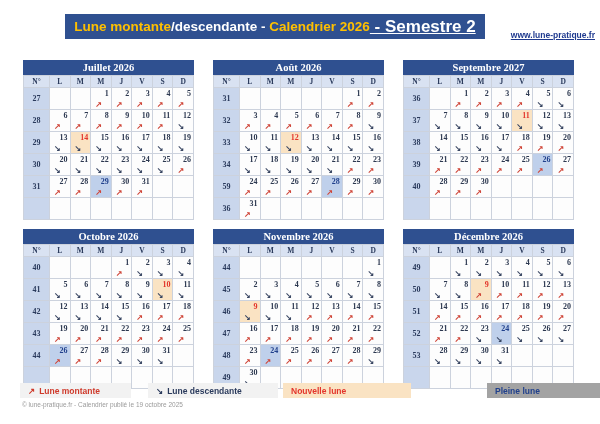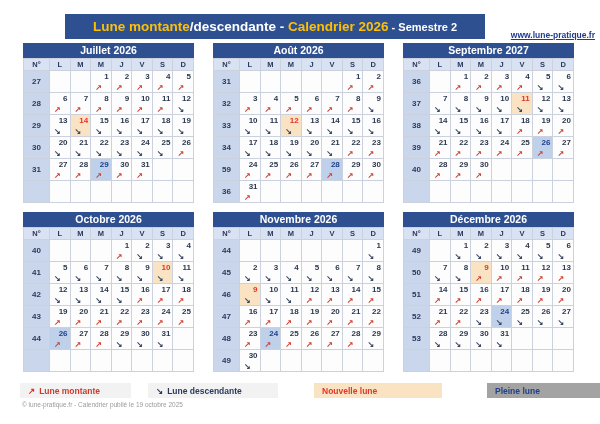--- a/index.html
+++ b/index.html
@@ -3,27 +3,27 @@
 <meta charset="utf-8">
 <style>
   html,body { margin:0; padding:0; background:#fff; font-family:"Liberation Sans", sans-serif; }
   .page { position:relative; width:600px; height:424px; background:#ffffff; overflow:hidden; }
 
   .banner { position:absolute; left:65px; top:14px; width:420px; height:25px;
     background:#2f5090; color:#ffffff; display:flex; align-items:center; justify-content:center;
     font-weight:bold; font-size:13.5px; white-space:pre; }
   .t-yellow { color:#ffc000; }
   .t-white { color:#ffffff;text-align:center; }
-  .t-small { font-size:11px; }
+  .t-small { font-size:17px;text-decoration:underline; }
 
   .site-link { position:absolute; right:5px; top:23px; color:#1f3a8f; font-weight:bold;
     font-size:8.5px; text-decoration:underline; cursor:pointer;margin-top:7px; }
 
-  .months { position:absolute; left:23px; top:43px; width:551px;
-    display:grid; grid-template-columns:171px 171px 171px; column-gap:19px; row-gap:9px; }
+  .months { position:absolute; left:23px; top:60px; width:551px;
+    display:grid; grid-template-columns:171px 171px 171px; column-gap:19px; row-gap:9px;font-family:Liberation Serif, serif; }
 
   .month-header { height:15px; background:#2f5090; color:#ffffff; font-weight:bold;
     font-size:10.5px; text-align:center; line-height:15px; }
   .month table { border-collapse:collapse; width:100%; table-layout:fixed; }
   .month th, .month td { border:1px solid #ccd2dd; padding:0; }
   .month thead th { height:11px; background:#d9e2f2; font-size:7.5px; color:#2a3a5c;
     font-weight:bold; text-align:center; }
   .month th.wk-h { width:25px; }
   .month tbody td { height:21px; background:#fdfdfd; }
   .month td.wk { background:#c9d6ec; font-size:8px; font-weight:bold; color:#2a3a5c; text-align:center; }
@@ -35,21 +35,21 @@
   td.day.new { background:#fae3c3; }
   td.day.new .num { color:#e3352b; }
   td.day.full { background:#bfd0eb; }
   td.day.full .num { color:#20408c; }
 
   .legend { position:absolute; top:383px; left:0; width:600px; height:15px; }
   .legend-item { position:absolute; height:15px; font-size:8.5px; font-weight:bold;
     display:flex; align-items:center; padding-left:8px; box-sizing:border-box; white-space:pre; }
   .legend-item.montante   { left:20px;  width:111px; background:#f2f2f2; color:#cf3a2b; }
   .legend-item.descendante{ left:148px; width:130px; background:#f2f2f2; color:#2a3a5c; }
-  .legend-item.nouvelle   { left:314px; width:128px; background:#fae3c3; color:#e3352b; }
+  .legend-item.nouvelle   { left:283px; width:128px; background:#fae3c3; color:#e3352b; }
   .legend-item.pleine     { left:447px; width:125px; background:#a3a3a3; color:#20408c;margin-left:40px; }
   .legend-sym { margin-right:4px; }
 
   .footer { position:absolute; left:22px; top:401px; font-size:6.5px; color:#9a9a9a; }
 </style>
 </head>
 <body>
 
 <div class="page">
 

